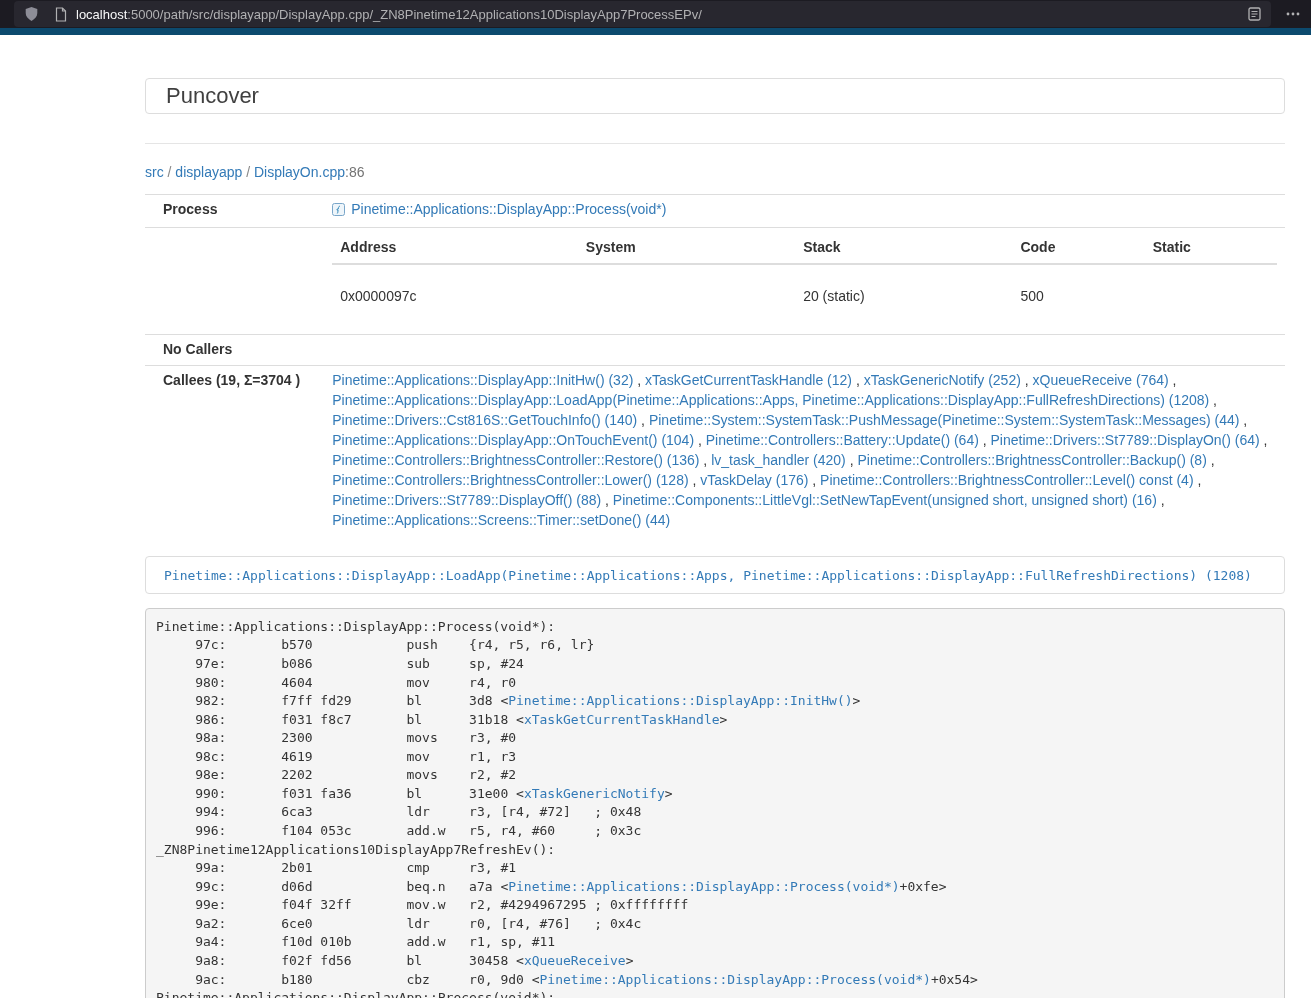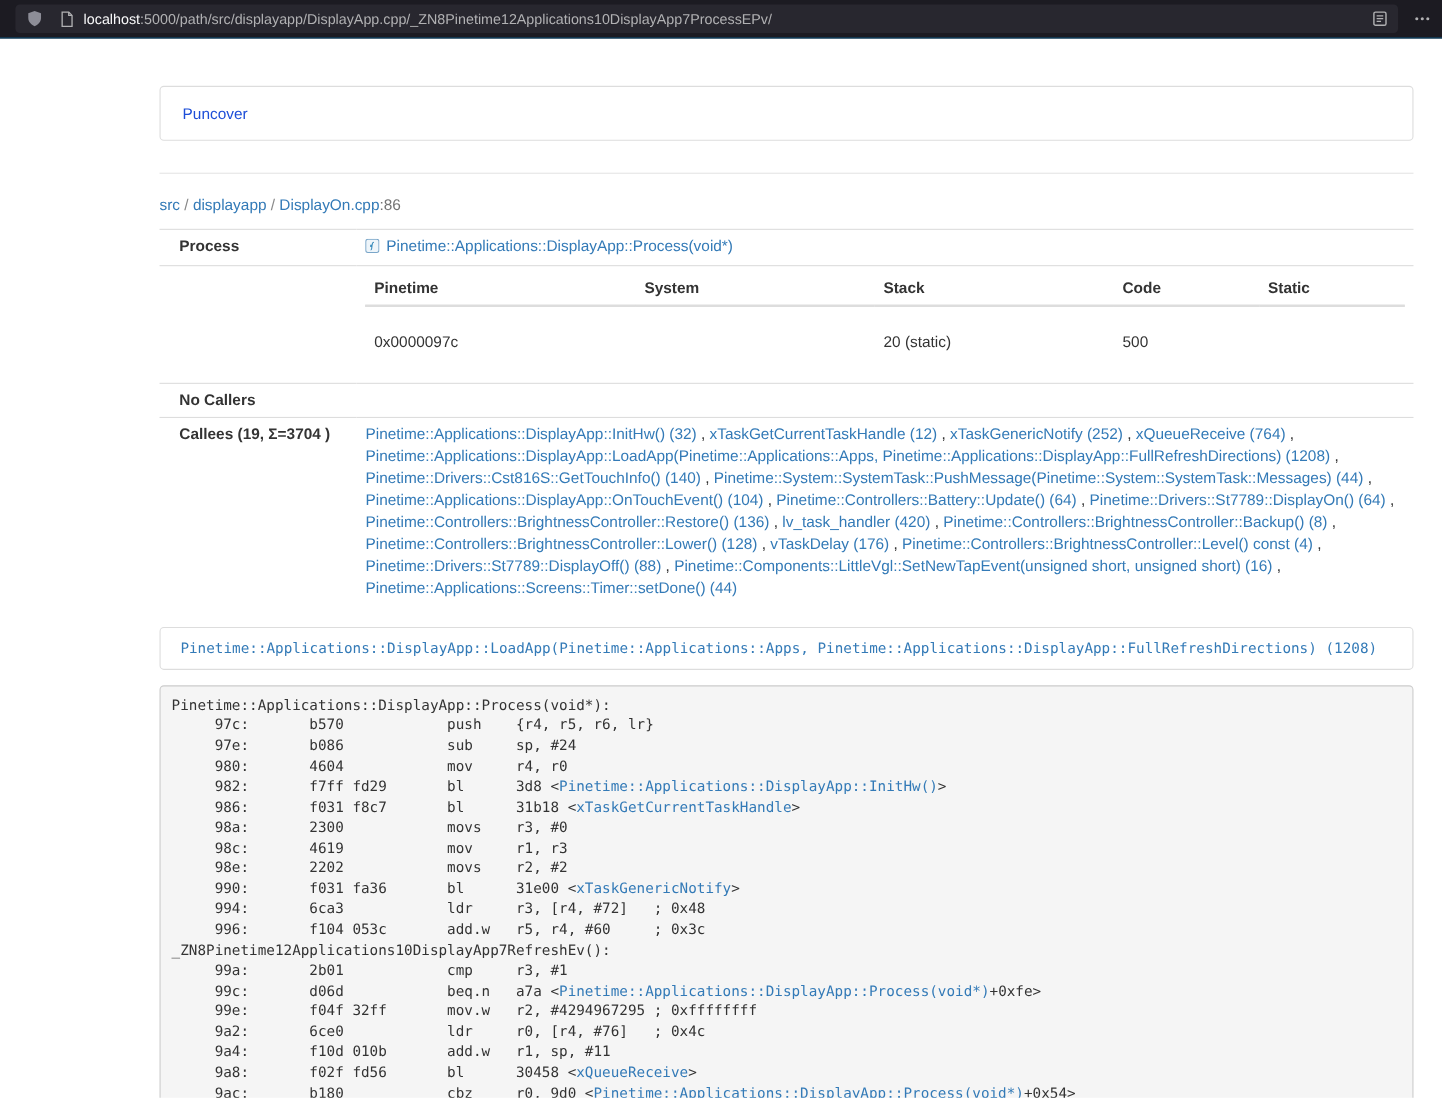--- a/index.html
+++ b/index.html
@@ -1,31 +1,31 @@
 <!DOCTYPE html>
 <html style="--link: #337ab7; --code-bg: #f5f5f5; --code-border: #cccccc; --table-border: #dddddd; --toolbar-bg: #1c1b22; --toolbar-field-bg: #28272f; --url-host: #f9f9fa; --url-path: #b1b1b3;"><head>
 <meta charset="utf-8">
 <style>
   *{box-sizing:border-box;margin:0;padding:0}
   html,body{width:1311px;height:998px;overflow:hidden}
   body{background:#fff;font-family:"Liberation Sans",sans-serif;font-size:14px;color:#333}
   a{color:var(--link,#337ab7);text-decoration:none;cursor:pointer}
 
   
-  .browser-bar{height:35px;background:var(--toolbar-bg,#1c1b22);border-bottom:1px solid #0c4a6e;display:flex;align-items:center;padding:0 10px 0 14px}
+  .browser-bar{height:35px;background:var(--toolbar-bg,#1c1b22);border-bottom:7px solid #0c4a6e;display:flex;align-items:center;padding:0 10px 0 14px}
   .url-field{flex:1;height:26px;background:var(--toolbar-field-bg,#28272f);border-radius:4px;display:flex;align-items:center;padding:0 10px;min-width:0}
   .tb-icon{display:inline-flex;align-items:center;flex:none}
   .gap16{width:16px;flex:none}
   .url-text{margin-left:9px;font-size:13px;color:var(--url-path,#b1b1b3);white-space:nowrap;overflow:hidden;flex:1}
   .url-host{color:var(--url-host,#f9f9fa)}
   .menu-btn{margin-left:14px;flex:none;display:inline-flex;align-items:center;cursor:pointer}
 
   
   .container{width:1140px;margin-left:145px;padding-top:43px}
-  .app-panel{border:1px solid #ddd;border-radius:4px;padding:16px 20px;font-size:14px;color:#1d4ed8;background:#fff}
+  .app-panel{border:1px solid #ddd;border-radius:4px;padding:4px 20px;font-size:22px;color:#404040;background:#fff}
   hr.divider{border:0;border-top:1px solid #e5e5e5;margin:29px 0 0}
   .breadcrumb{margin:18px 0 12px;line-height:20px}
   .bc-sep{color:#888}
   .bc-suffix{color:#737373}
 
   table{border-collapse:collapse;width:100%}
   .fn-table{margin-bottom:20px}
   .fn-table>tbody>tr>th,.fn-table>tbody>tr>td{border-top:1px solid var(--table-border,#ddd);padding:5px 8px;vertical-align:top;text-align:left;line-height:1.42857}
   .fn-table>tbody>tr>th{width:1%;font-weight:bold;white-space:nowrap;padding-left:18px;padding-right:24px}
   .fn-icon{display:inline-block;vertical-align:-2px;margin-right:6px}
@@ -105,21 +105,21 @@
           <table class="stats-table">
             <colgroup>
                 <col style="width:26%">
                 <col style="width:23%">
                 <col style="width:23%">
                 <col style="width:14%">
                 <col style="width:14%">
               </colgroup>
             <thead>
               <tr>
-                <th>Pinetime</th>
+                <th>Address</th>
                 <th>System</th>
                 <th>Stack</th>
                 <th>Code</th>
                 <th>Static</th>
               </tr>
             </thead>
             <tbody>
               <tr>
                 <td>0x0000097c</td>
                 <td></td>

